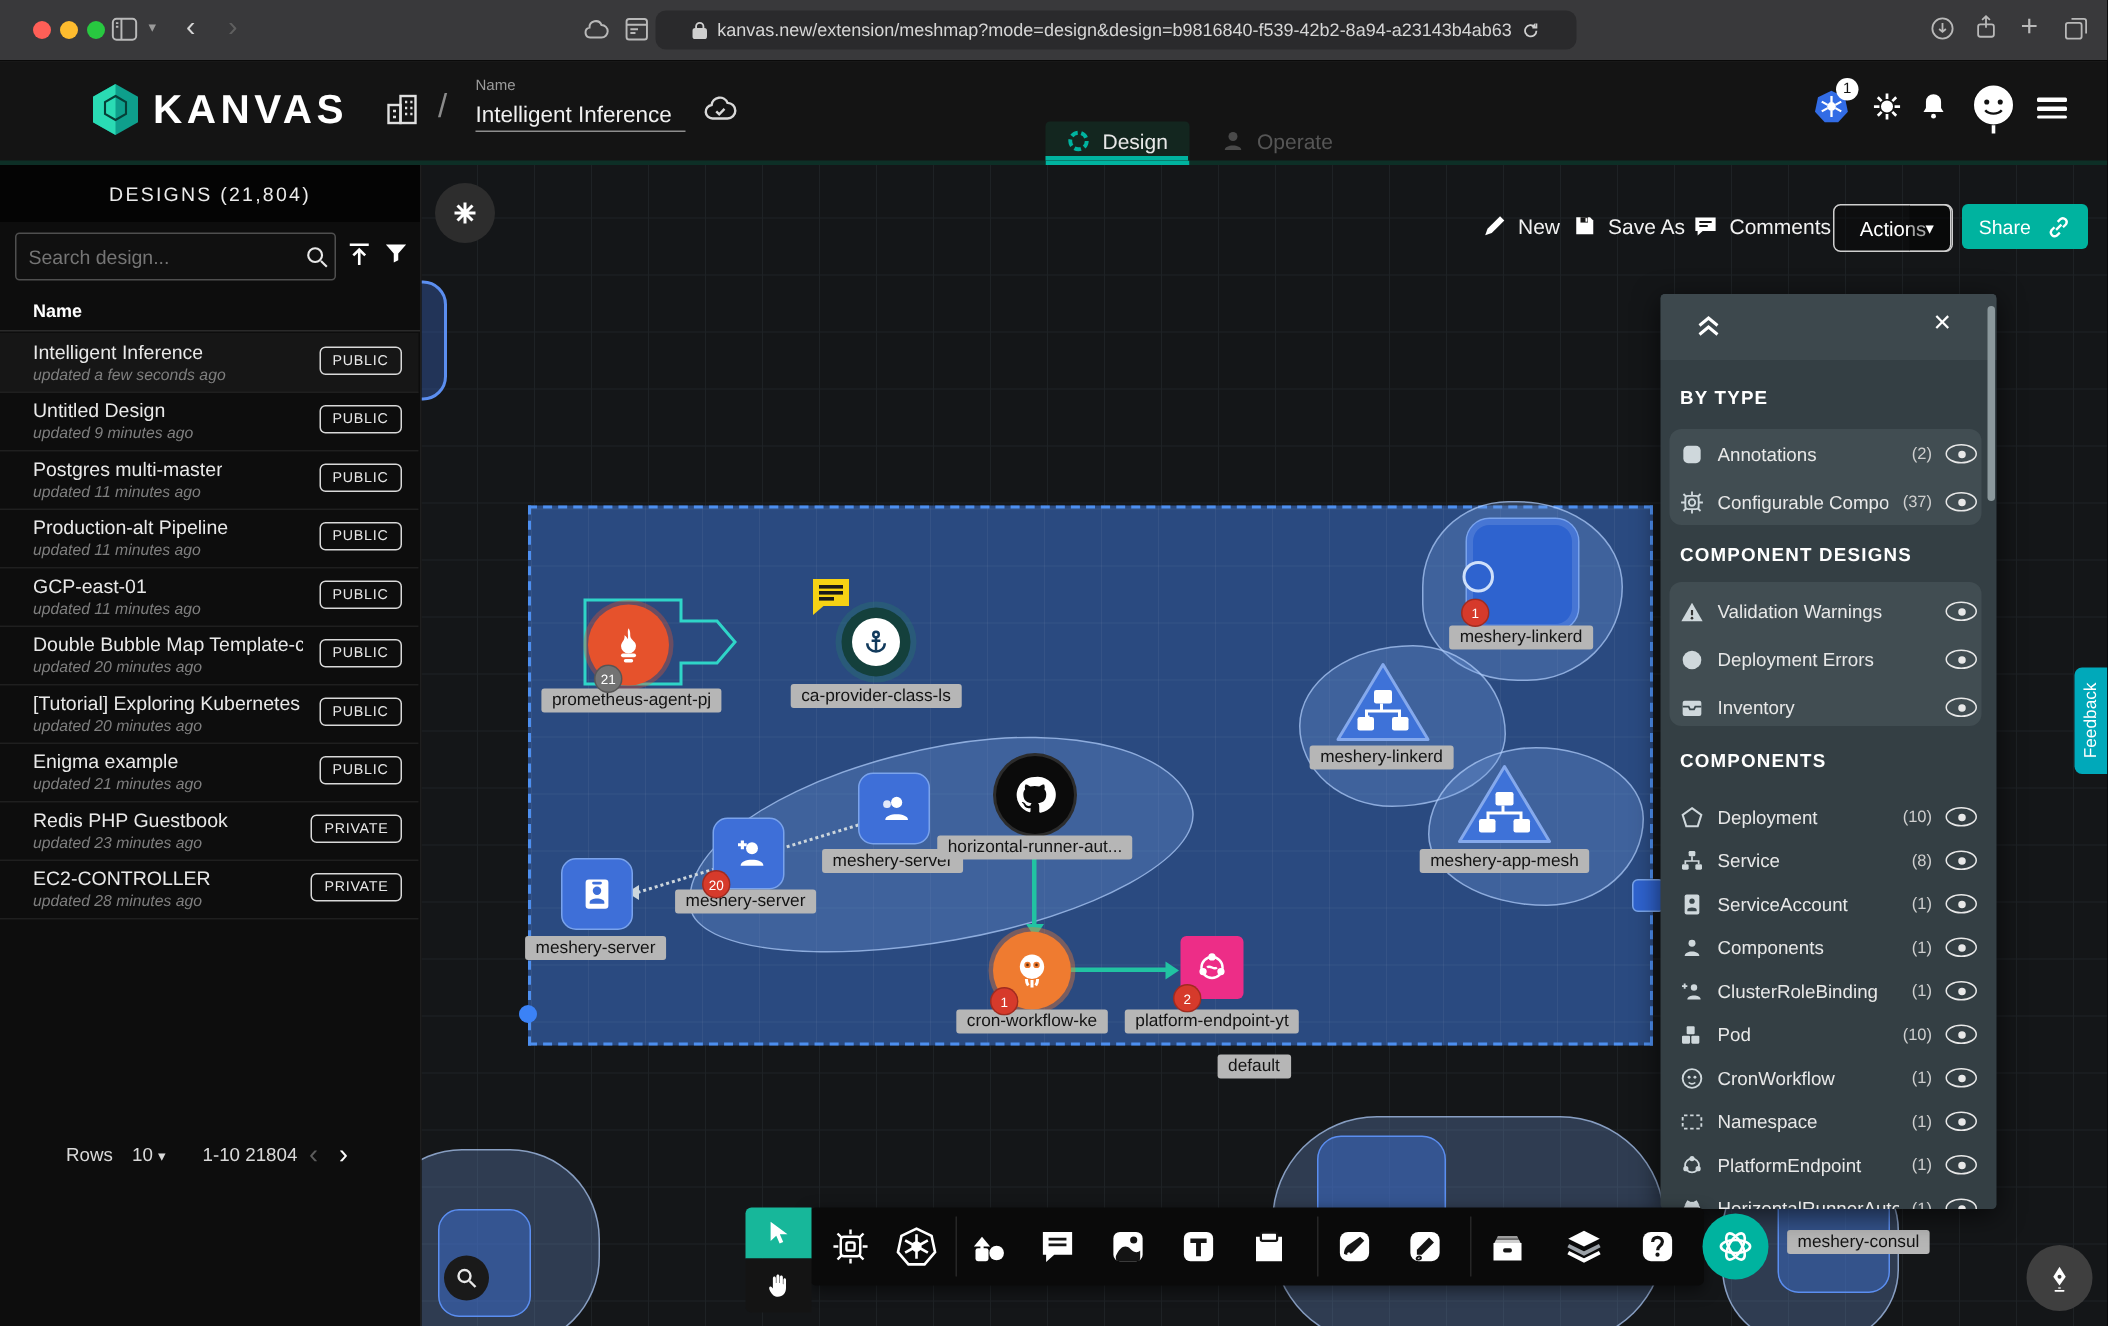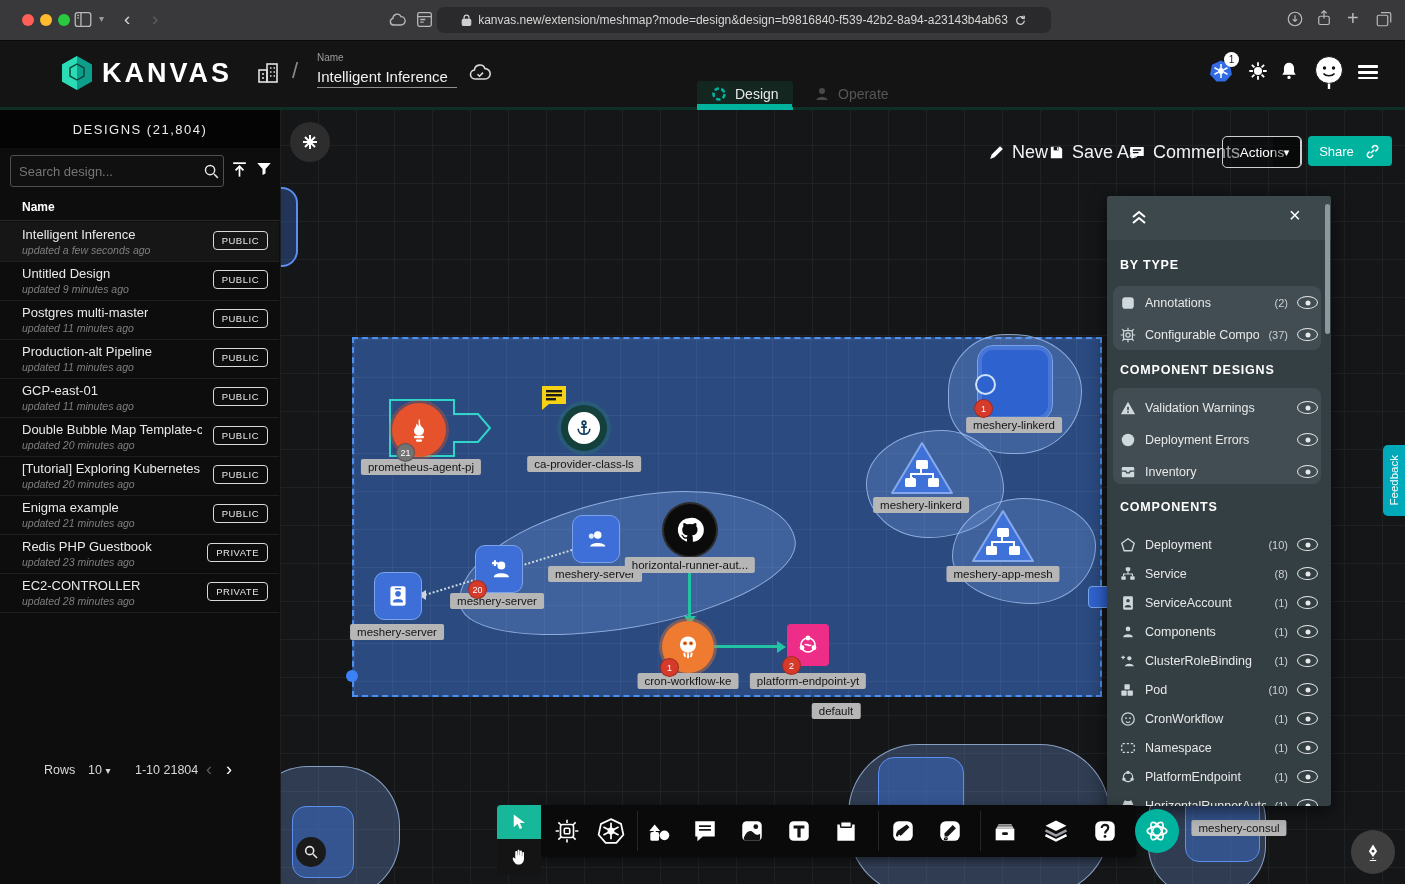--- a/index.html
+++ b/index.html
@@ -55,21 +55,21 @@
          display:flex;align-items:center;justify-content:center;}
   .nlabel{position:absolute;transform:translateX(-50%);background:#b6b6b6;color:#141414;font-size:11.5px;
           padding:2px 7px;border-radius:2px;white-space:nowrap;z-index:7;}
   .badge{position:absolute;min-width:17px;height:17px;border-radius:50%;background:#E05A1E;color:#fff;
          font-size:9px;display:flex;align-items:center;justify-content:center;z-index:8;border:1px solid rgba(0,0,0,.25);}
   .edge{position:absolute;z-index:4;}
   .arrow-d{width:0;height:0;border-left:6px solid transparent;border-right:6px solid transparent;border-top:9px solid #21c3a2;}
   .arrow-r{width:0;height:0;border-top:6px solid transparent;border-bottom:6px solid transparent;border-left:9px solid #21c3a2;}
 
   
-  .act{position:absolute;display:flex;align-items:center;gap:7px;color:#f2f2f2;font-size:18px;z-index:12;}
+  .act{position:absolute;display:flex;align-items:center;gap:7px;color:#f2f2f2;font-size:14px;z-index:12;}
   .actions-btn{position:absolute;left:1222px;top:136px;width:78px;height:30px;border:1px solid #cfcfcf;border-radius:5px;
         display:flex;align-items:center;color:#fff;font-size:13.5px;z-index:12;background:rgba(0,0,0,.35);}
   .share-btn{position:absolute;left:1308px;top:136px;width:84px;height:30px;background:#00B39F;border-radius:4px;
         display:flex;align-items:center;justify-content:center;gap:10px;color:#fff;font-size:13px;z-index:12;}
 
   
   .panel{left:1107px;top:196px;width:224px;height:610px;background:#343f44;z-index:25;border-radius:3px;
          box-shadow:0 4px 18px rgba(0,0,0,.6);overflow:hidden;}
   .panel-hdr{position:absolute;left:0;top:0;width:224px;height:44px;background:#3d484d;}
   .phead{position:absolute;left:13px;color:#fff;font-size:12.5px;font-weight:bold;letter-spacing:.8px;}

